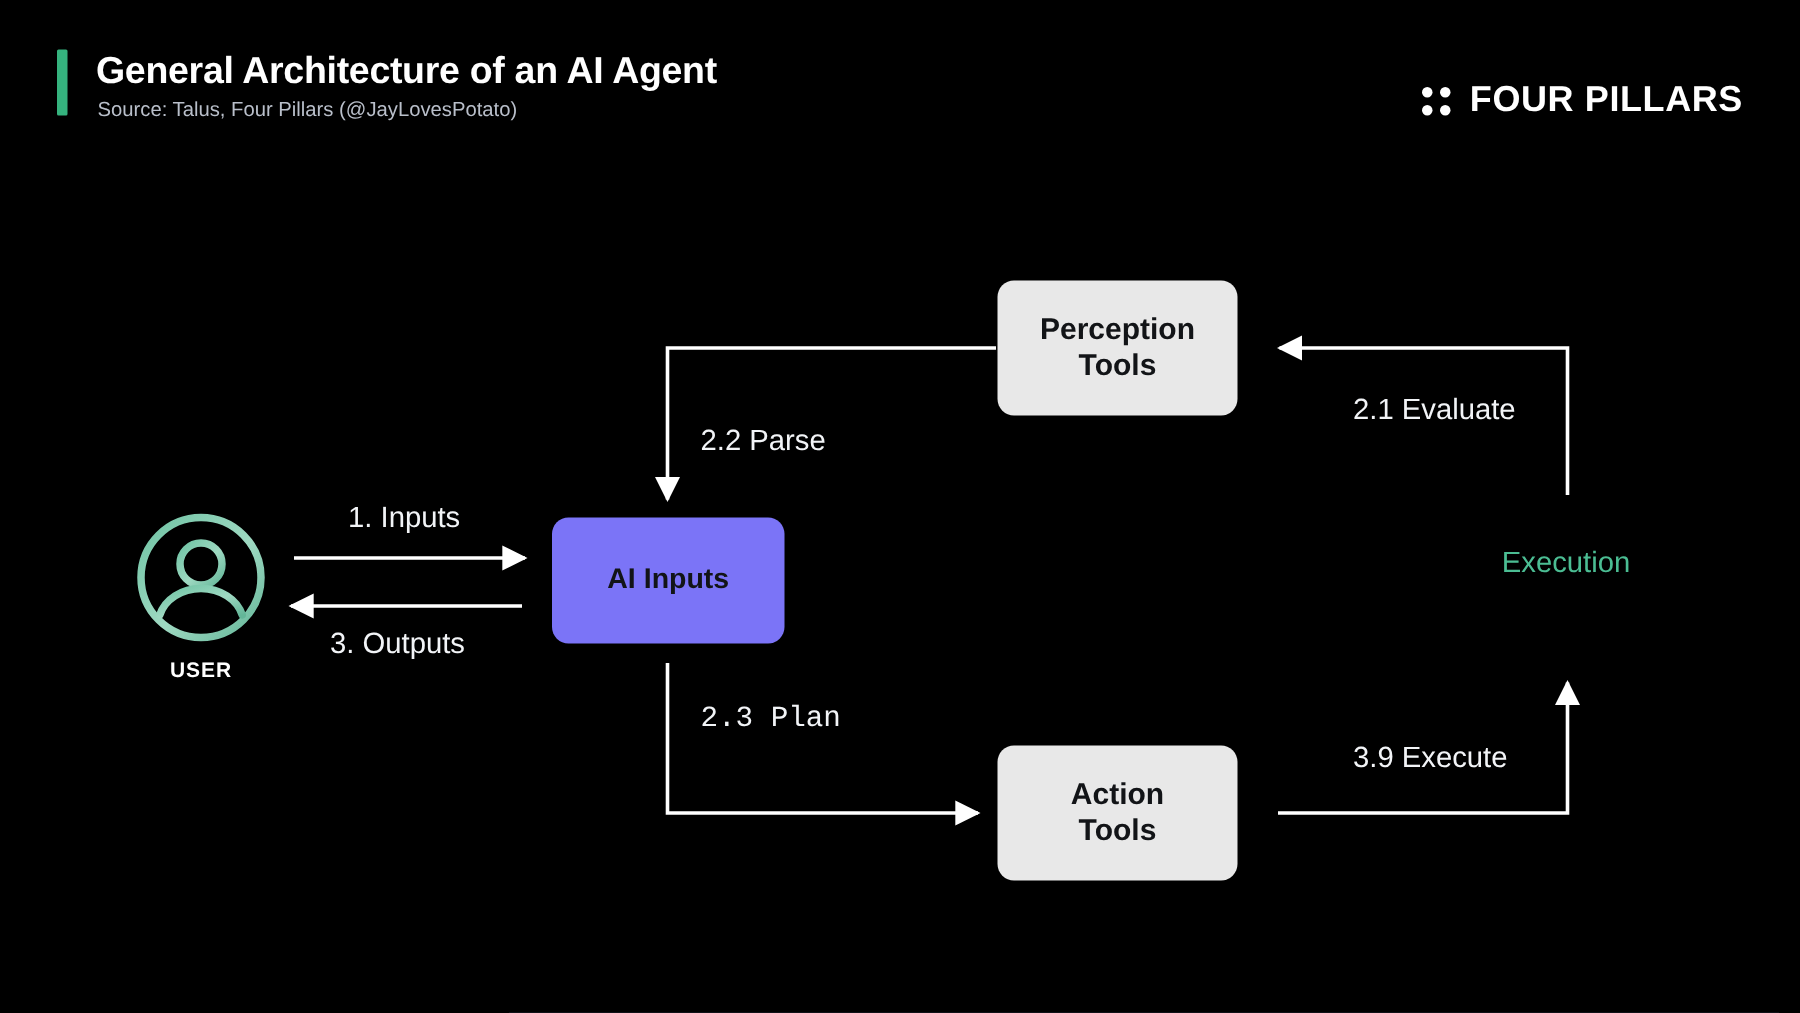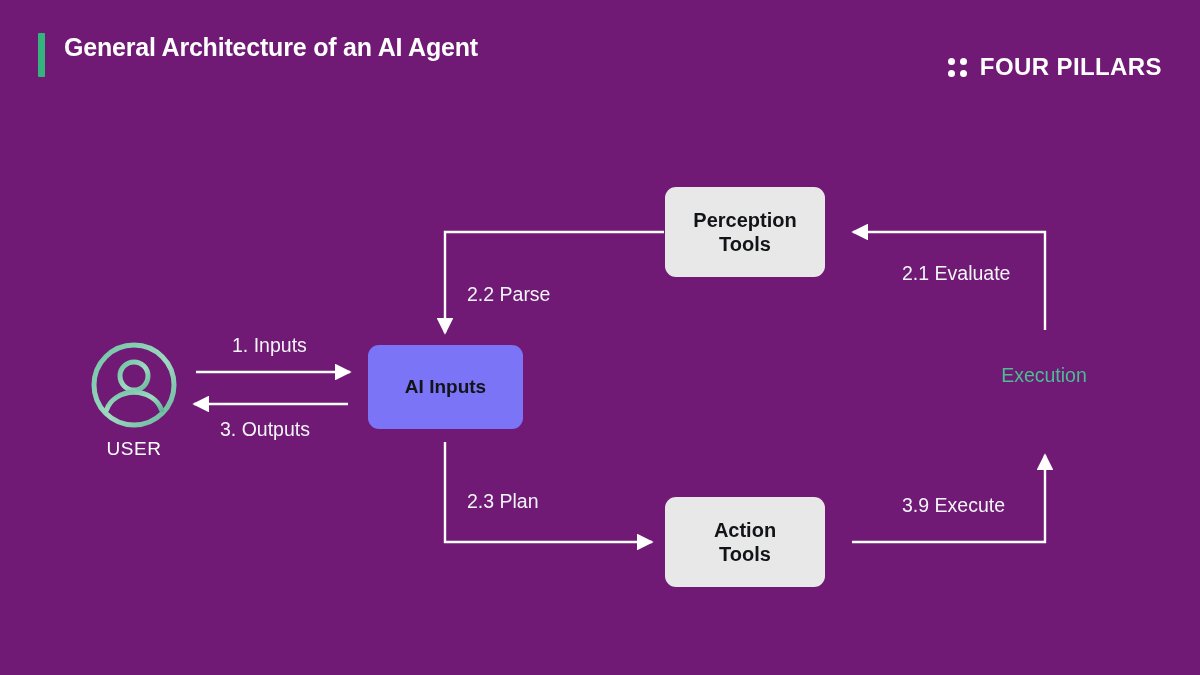--- a/index.html
+++ b/index.html
@@ -4,21 +4,21 @@
 <style>
   html, body {
     margin: 0;
     padding: 0;
     background: #1d222c;
   }
   #canvas {
     position: relative;
     width: 1200px;
     height: 675px;
-    background: #701a75;
+    background: #000000;
     overflow: hidden;
     font-family: "Liberation Sans", sans-serif;
     -webkit-font-smoothing: antialiased;
   }
 
   
   #header-accent-bar {
     position: absolute;
     left: 38px;
     top: 33px;
@@ -135,37 +135,37 @@
     flex-direction: column;
     align-items: center;
   }
   #user-icon {
     width: 88px;
     height: 88px;
     display: block;
   }
   #user-label {
     margin-top: 9px;
-    font-size: 19px;
-    font-weight: normal;
+    font-size: 14px;
+    font-weight: bold;
     color: #ffffff;
     letter-spacing: 0.6px;
   }
 
   
   .edge-label {
     position: absolute;
     color: #f2f4f7;
     font-size: 19.5px;
     white-space: nowrap;
   }
   #label-inputs      { left: 232px; top: 334px; }
   #label-outputs     { left: 220px; top: 418px; }
   #label-parse       { left: 467px; top: 262px; margin-top: 21px; }
-  #label-plan        { left: 467px; top: 490px; }
+  #label-plan        { left: 467px; top: 468px; font-family: Liberation Mono, monospace; }
   #label-evaluate    { left: 902px; top: 262px; }
   #label-execute     { left: 902px; top: 494px; }
 
   #label-execution-environment {
     position: absolute;
     left: 944px;
     top: 363px;
     width: 200px;
     text-align: center;
     color: #4bbd93;
@@ -175,20 +175,21 @@
   }
   #label-execution-environment span { display: block; }
 </style>
 </head>
 <body>
 
 <div id="canvas">
 
   <div id="header-accent-bar"></div>
   <div id="page-title">General Architecture of an AI Agent</div>
+  <div id="page-subtitle">Source: Talus, Four Pillars (@JayLovesPotato)</div>
 
   <div id="brand">
     <span id="brand-dots-icon">
       <i></i>
         <i></i>
         <i></i>
         <i></i>
     </span>
     <span id="brand-name">FOUR PILLARS</span>
   </div>

